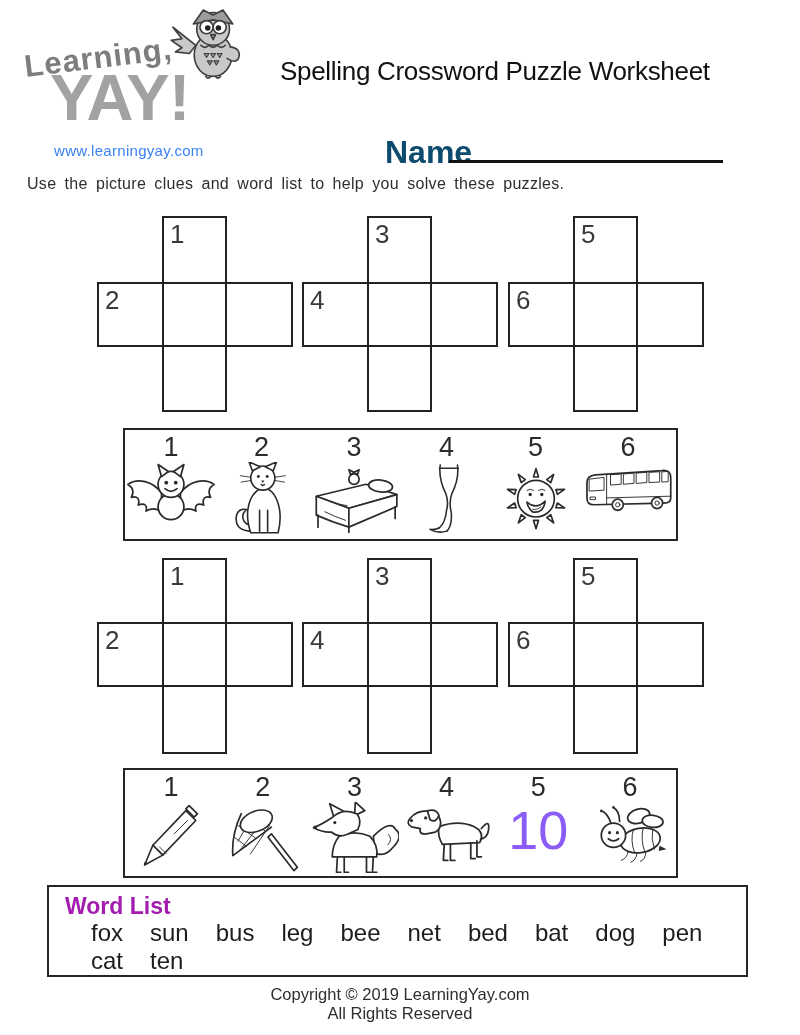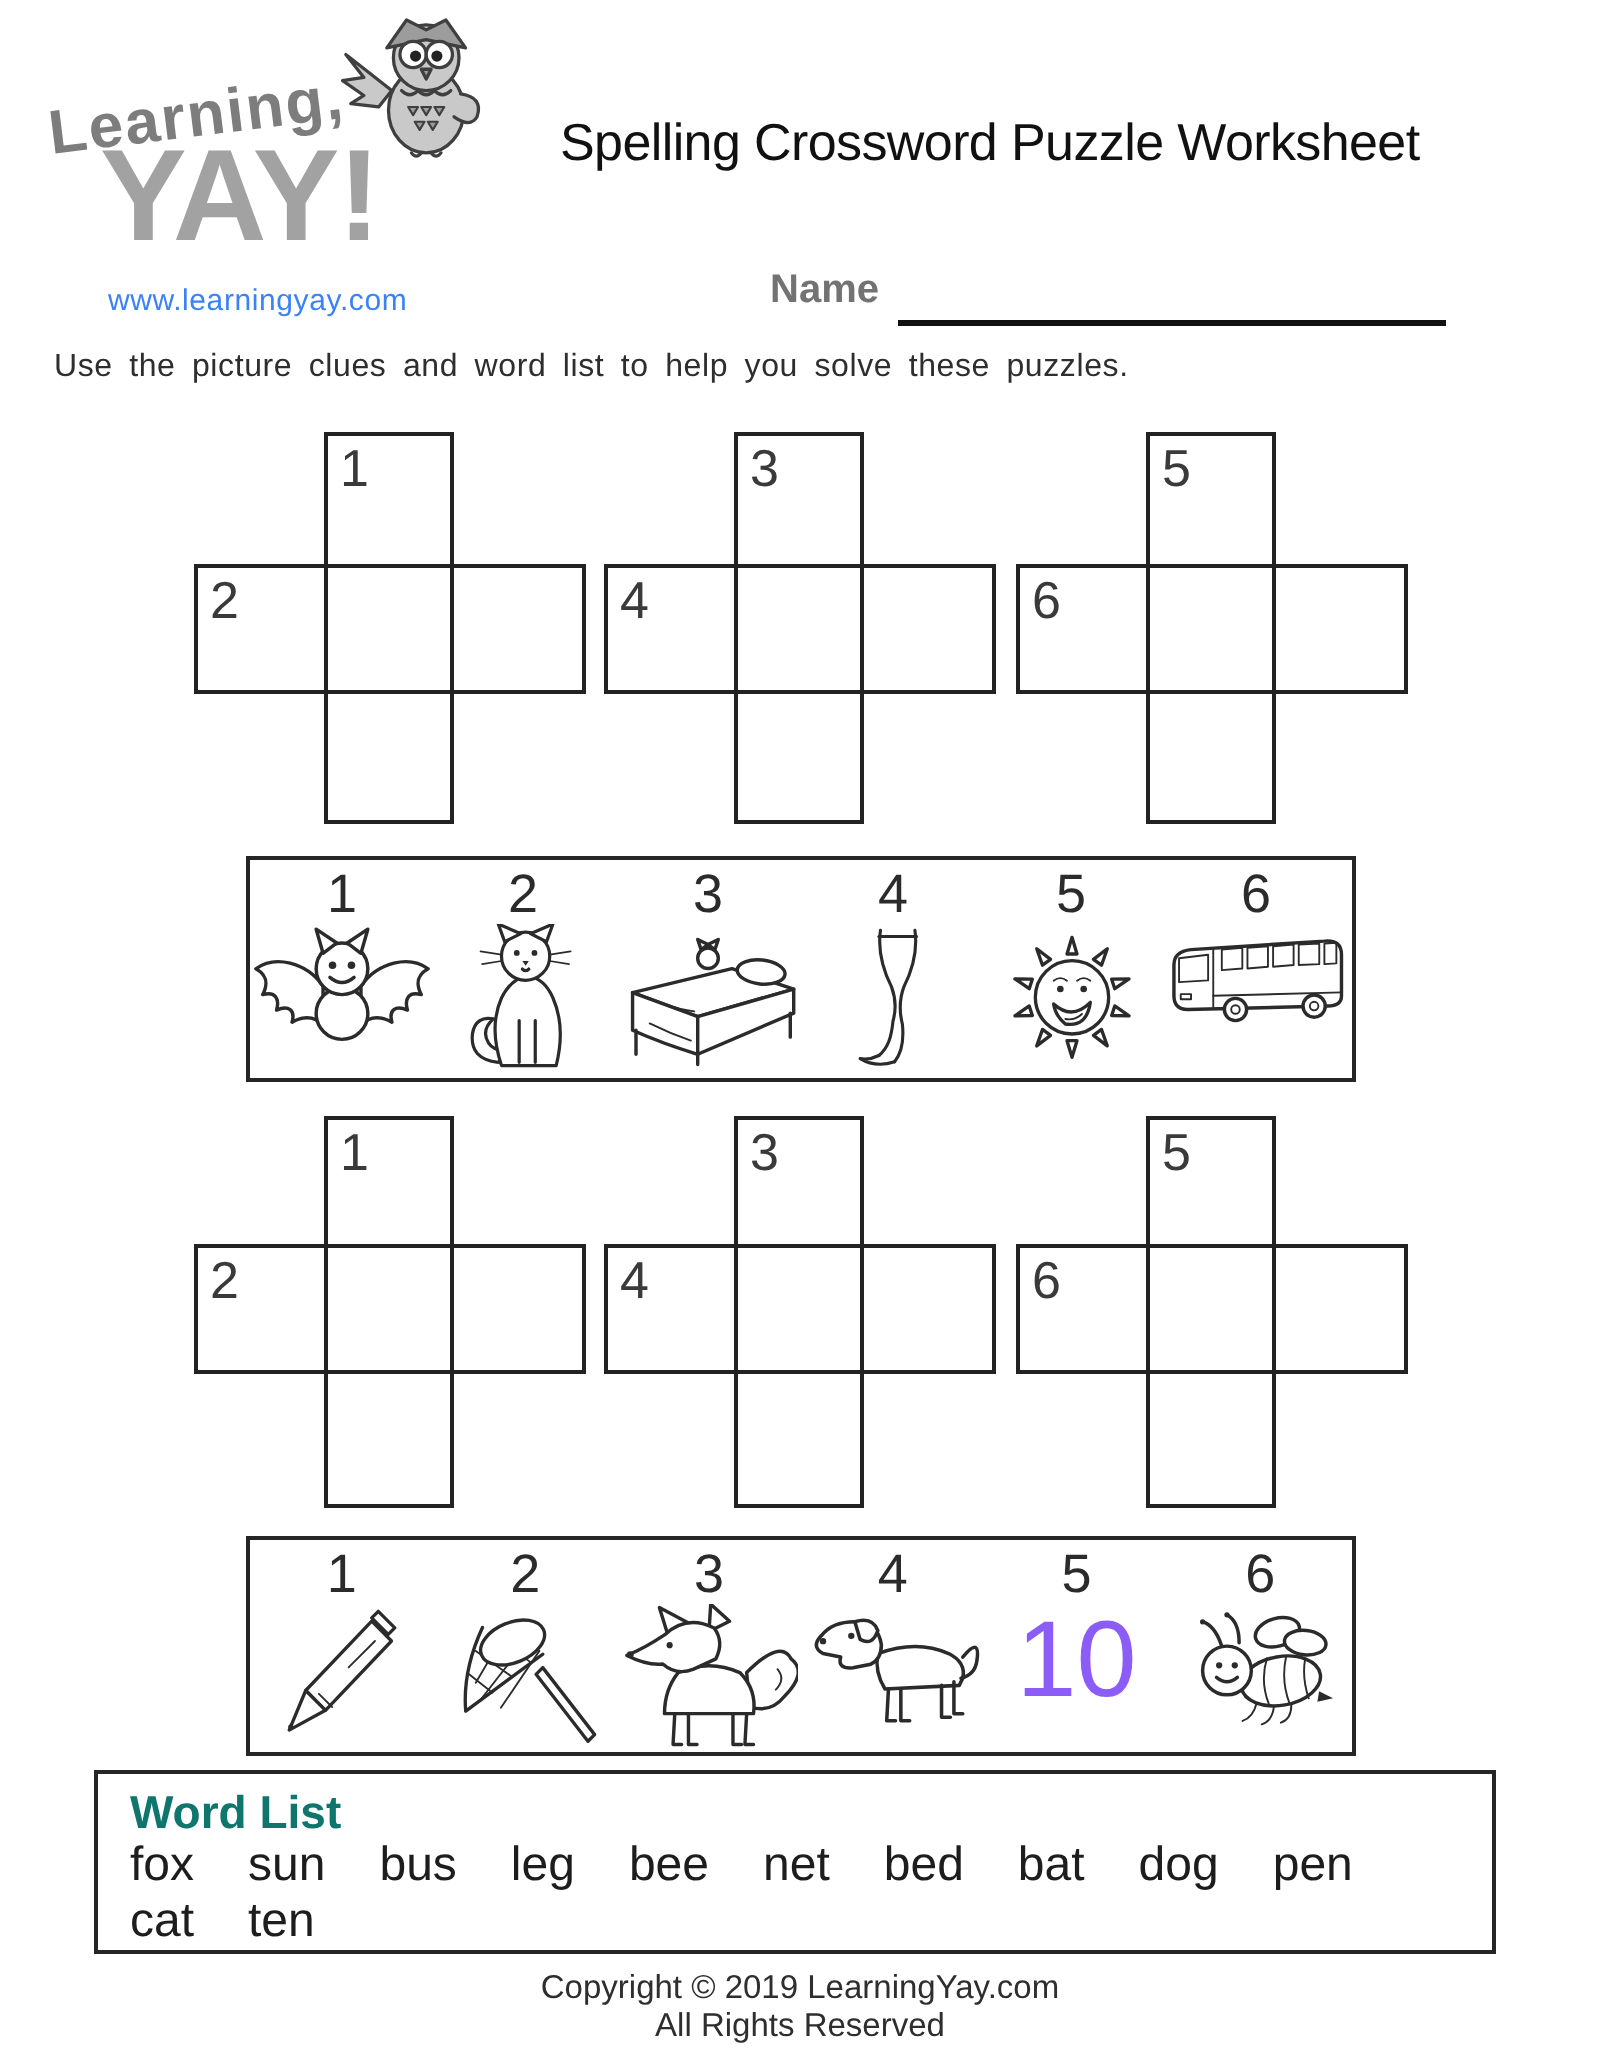--- a/index.html
+++ b/index.html
@@ -10,21 +10,21 @@
   .logo-learning{position:absolute;left:24px;top:40px;font-size:31px;font-weight:700;
         color:#7d7d7d;transform:rotate(-7deg);letter-spacing:1px;}
   .logo-yay{position:absolute;left:50px;top:60px;font-size:65px;font-weight:700;
         color:#a2a2a2;letter-spacing:-1px;}
   .logo-site{position:absolute;left:54px;top:142px;font-size:15px;color:#3b82f6;letter-spacing:.3px;}
   .owl{position:absolute;left:168px;top:4px;}
 
   
   .title{position:absolute;left:280px;top:56px;width:500px;text-align:left;
         font-size:26px;font-weight:400;color:#111;letter-spacing:-.3px;}
-  .name-label{position:absolute;left:385px;top:134px;font-size:20px;font-weight:700;color:#737373;}
+  .name-label{position:absolute;left:385px;top:134px;font-size:32px;font-weight:700;color:#0c4a6e;}
   .name-line{position:absolute;left:449px;top:160px;width:274px;height:3px;background:#111;}
   .instructions{position:absolute;left:27px;top:175px;font-size:16px;color:#2e2e2e;
         letter-spacing:.3px;word-spacing:3.5px;}
 
   
   .cross-v,.cross-h{position:absolute;border:2px solid #222;box-sizing:border-box;background:transparent;}
   .cross-v{width:65px;height:196px;}
   .cross-h{width:196px;height:65px;}
   .cross-num{position:absolute;left:6px;top:1px;font-size:26px;font-weight:400;color:#3a3a3a;}
 
@@ -40,22 +40,22 @@
   
   svg.lineart{display:block;margin-top:1px;}
   svg.lineart *{stroke:#2b2b2b;stroke-width:2;fill:none;stroke-linecap:round;stroke-linejoin:round;}
   svg.lineart .w{fill:#fff;}
   svg.lineart .solid{fill:#2b2b2b;stroke:none;}
   svg.lineart .thin{stroke-width:1.1;}
 
   
   .wordlist{position:absolute;left:47px;top:885px;width:701px;height:92px;border:2px solid #262626;
         box-sizing:border-box;padding:6px 0 0 16px;background:#fff;}
-  .wordlist-title{font-size:23px;font-weight:700;color:#0f766e;line-height:26px;}
-  .word-row{display:flex;gap:27px;font-size:24px;color:#1d1d1d;line-height:28px;}
+  .wordlist-title{font-size:23px;font-weight:700;color:#a21caf;line-height:26px;}
+  .word-row{display:flex;gap:27px;margin-left:26px;font-size:24px;color:#1d1d1d;line-height:28px;}
 
   
   .footer{position:absolute;left:0;right:0;top:985px;text-align:center;font-size:16.5px;
         color:#2e2e2e;line-height:19px;}
 </style>
 </head>
 <body>
 
 <div class="page">
 

